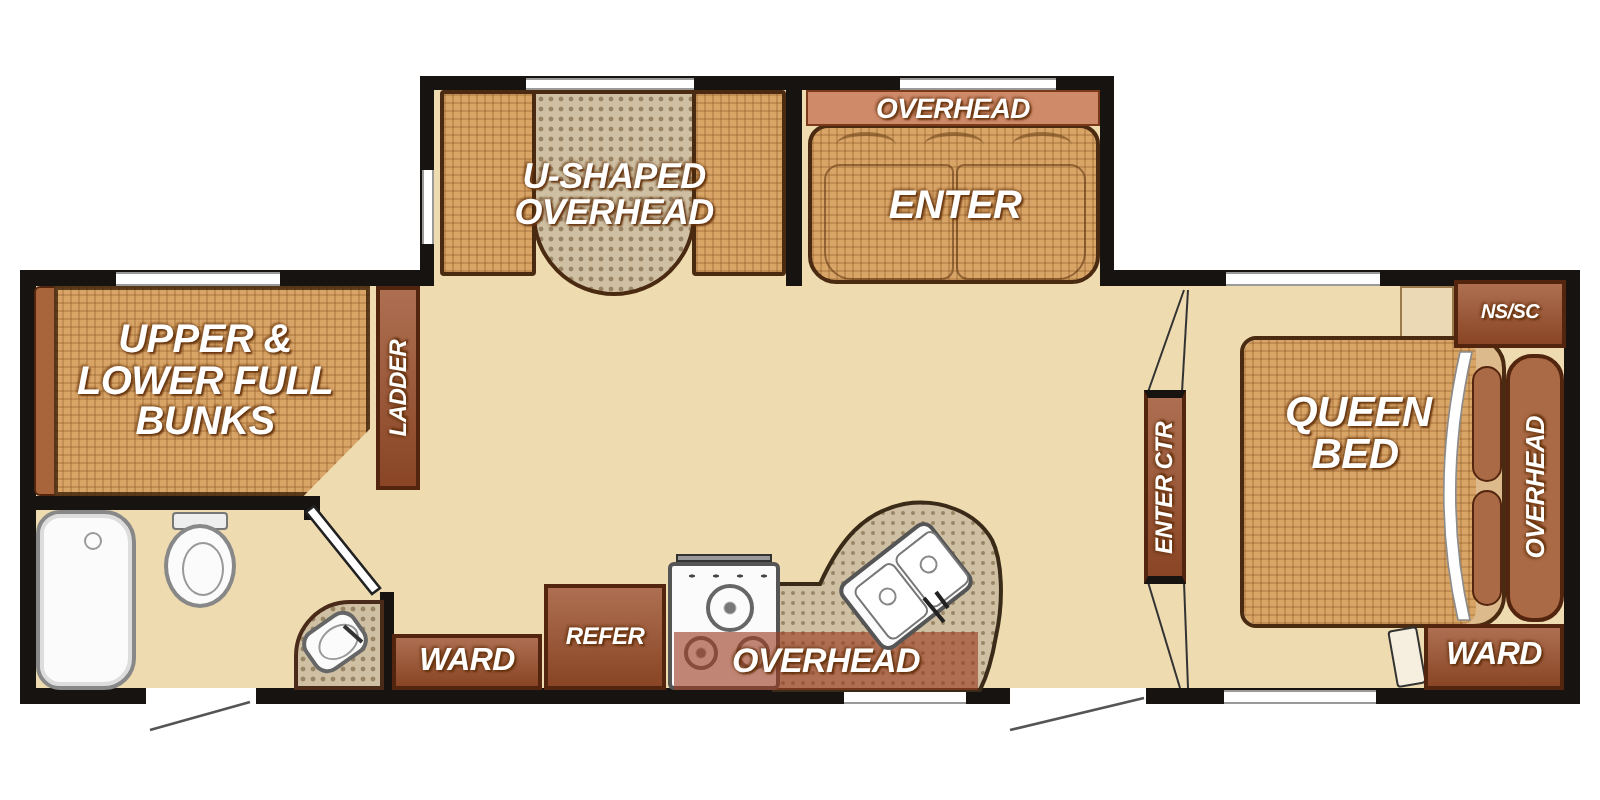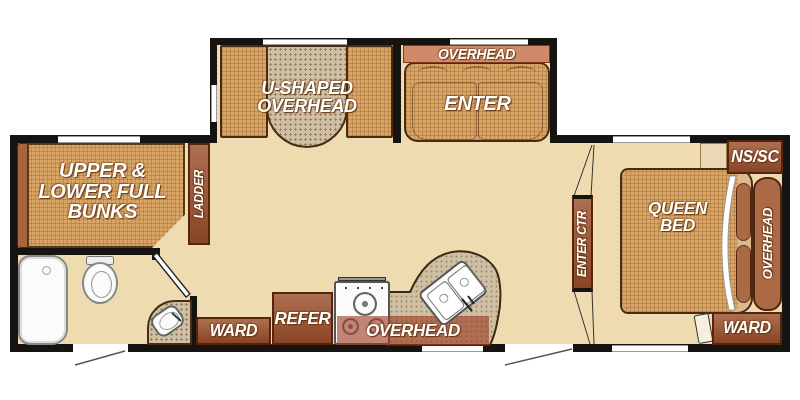--- a/index.html
+++ b/index.html
@@ -90,46 +90,46 @@
     <div class="scallop" style="left:100px;top:2px;"></div>
     <div class="abs" style="left:6px;top:18px;width:63px;height:56px;border:1.5px solid rgba(90,50,15,0.55);border-radius:8px 4px 6px 14px;"></div>
     <div class="abs" style="left:72px;top:18px;width:63px;height:56px;border:1.5px solid rgba(90,50,15,0.55);border-radius:4px 8px 14px 6px;"></div>
   </div>
   <div class="abs lblwrap" style="left:420px;top:88px;width:115px;height:30px;">
     <span class="lbl" style="font-size:20px;">ENTER</span>
   </div>
 
   <div class="abs furn" style="left:700px;top:143px;width:27px;height:31px;background:#ead9b4;border:1px solid #9a7a4a;box-sizing:border-box;"></div>
   <div class="abs furn cab lblwrap" style="left:727px;top:140px;width:56px;height:34px;">
-    <span class="lbl" style="font-size:16px;">NS/SC</span>
+    <span class="lbl" style="font-size:10px;">NS/SC</span>
   </div>
   <div class="abs furn" style="left:620px;top:168px;width:133px;height:146px;background:#dcba8c;border:2px solid #4a2a10;box-sizing:border-box;border-radius:8px 16px 16px 8px;"></div>
   <div class="abs furn tex" style="left:622px;top:170px;width:116px;height:142px;border-radius:7px;"></div>
   <div class="abs furn" style="left:736px;top:183px;width:15px;height:58px;background:var(--cabinet-light);border:1.5px solid var(--cabinet-border);box-sizing:border-box;border-radius:8px;z-index:4;"></div>
   <div class="abs furn" style="left:736px;top:245px;width:15px;height:58px;background:var(--cabinet-light);border:1.5px solid var(--cabinet-border);box-sizing:border-box;border-radius:8px;z-index:4;"></div>
   <div class="abs lblwrap" style="left:630px;top:196px;width:95px;height:42px;">
-    <span class="lbl" style="font-size:17px;width:70px;">QUEEN BED</span>
+    <span class="lbl" style="font-size:21px;width:70px;">QUEEN BED</span>
   </div>
   <div class="abs furn lblwrap" style="left:753px;top:177px;width:29px;height:134px;background:var(--cabinet-light);border:2px solid var(--cabinet-border);box-sizing:border-box;border-radius:13px;z-index:4;">
     <span class="lbl vtext" style="font-size:13px;">OVERHEAD</span>
   </div>
   <div class="abs furn cab lblwrap" style="left:712px;top:312px;width:70px;height:33px;">
     <span class="lbl" style="font-size:16px;">WARD</span>
   </div>
   <div class="abs furn" style="left:696px;top:314px;width:15px;height:29px;background:#f6efdf;border:1.5px solid #333;box-sizing:border-box;border-radius:2px;transform:rotate(-10deg);"></div>
 
   <div class="abs furn cab lblwrap" style="left:572px;top:195px;width:21px;height:97px;border-top:4px solid var(--wall);border-bottom:4px solid var(--wall);">
     <span class="lbl vtext" style="font-size:12px;">ENTER CTR</span>
   </div>
 
   <div class="abs furn cab lblwrap" style="left:196px;top:317px;width:75px;height:28px;">
     <span class="lbl" style="font-size:16px;">WARD</span>
   </div>
   <div class="abs furn cab lblwrap" style="left:272px;top:292px;width:61px;height:53px;">
-    <span class="lbl" style="font-size:17px;">REFER</span>
+    <span class="lbl" style="font-size:12px;">REFER</span>
   </div>
 
   <svg class="abs" style="left:0;top:0;z-index:3;" width="800" height="400" viewBox="0 0 800 400">
     <defs>
       <pattern id="spk" width="5" height="5" patternUnits="userSpaceOnUse">
         <rect width="5" height="5" fill="#cfc0a3"></rect>
         <circle cx="1.5" cy="1.5" r="1" fill="rgba(110,85,50,0.55)"></circle>
       </pattern>
     </defs>
     <path d="M387,292 L410,292 C420,270 432,256 452,252 C470,249 488,256 496,270

